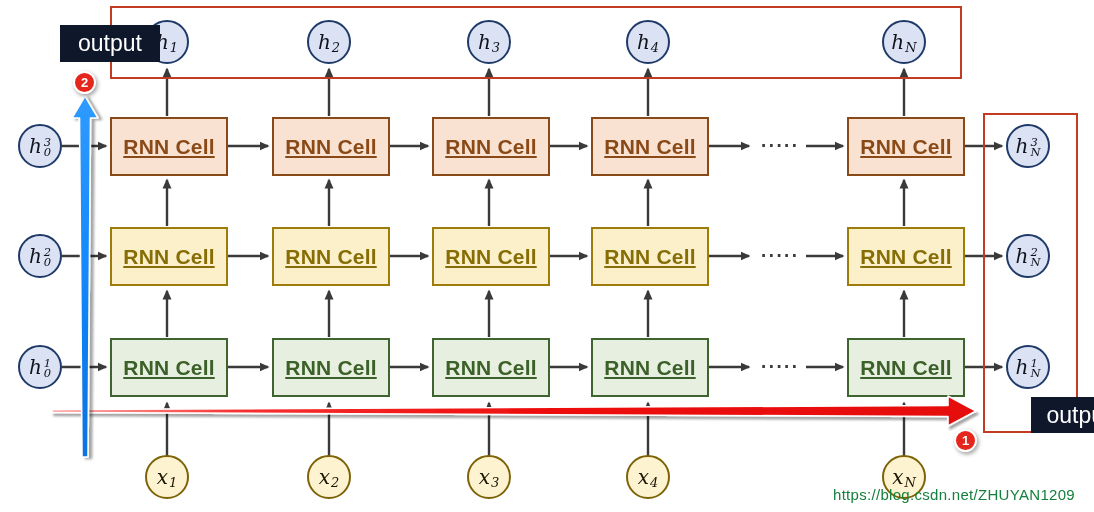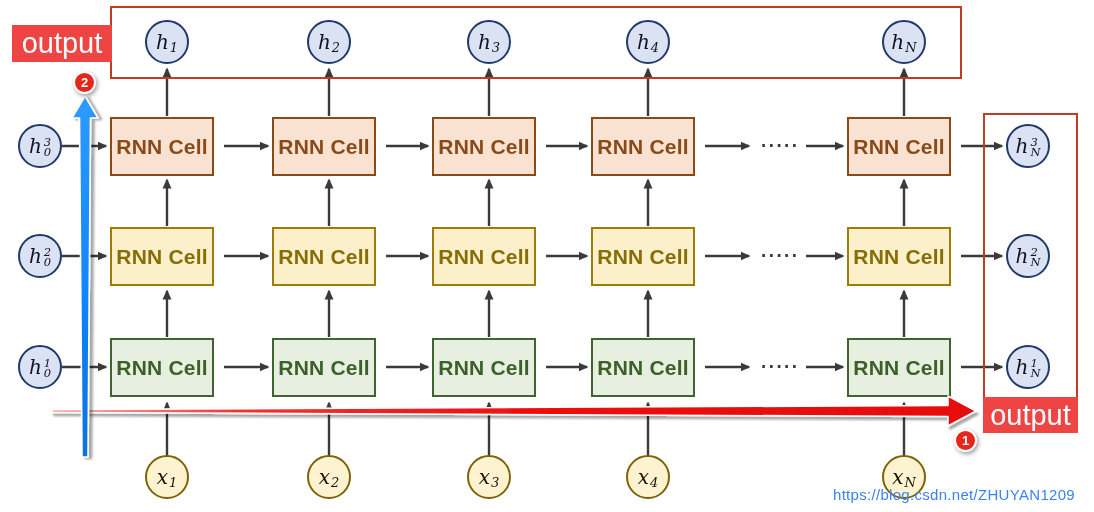--- a/index.html
+++ b/index.html
@@ -3,27 +3,27 @@
 <meta charset="utf-8">
 <style>
   html,body{margin:0;padding:0;background:#fff;}
   #stage{position:relative;width:1094px;height:512px;background:#ffffff;overflow:hidden;
          font-family:"Liberation Sans",sans-serif;}
   svg.layer{position:absolute;left:0;top:0;}
   .z1{z-index:1}.z5{z-index:5}
 
   
   .redbox{position:absolute;border:2.5px solid #c23b22;box-sizing:border-box;background:transparent;z-index:2;}
-  .redlabel{position:absolute;background:#ef4444;color:#fff;display:flex;align-items:center;justify-content:center;
-            font-size:29px;z-index:4;}
-
-  
-  .cell{position:absolute;width:104px;height:59px;box-sizing:border-box;z-index:3;
+  .redlabel{position:absolute;background:#0f172a;color:#fff;display:flex;align-items:center;justify-content:center;
+            font-size:23px;z-index:4;margin-left:48px;}
+
+  
+  .cell{position:absolute;width:118px;height:59px;box-sizing:border-box;z-index:3;
         display:flex;align-items:center;justify-content:center;
-        font-weight:bold;font-size:21px;border:2.5px solid;letter-spacing:.2px;}
+        font-weight:bold;font-size:21px;border:2.5px solid;letter-spacing:.2px;text-decoration:underline;}
   .orange{background:#f9e2d2;border-color:#8a4a18;color:#8a4a18;}
   .yellow{background:#fbf0ca;border-color:#9d7c0c;color:#866d06;}
   .green {background:#e7f0e0;border-color:#3f6430;color:#3b6129;}
 
   
   .node{position:absolute;width:44px;height:44px;border-radius:50%;box-sizing:border-box;z-index:3;
         display:flex;align-items:center;justify-content:center;}
   .hnode{background:#dbe2f4;border:2.5px solid #1f3a68;color:#10131c;}
   .xnode{background:#fdf3d0;border:2.5px solid #7d6306;color:#1a1504;}
   .mbase{font-family:"DejaVu Serif",serif;font-style:italic;font-size:20px;line-height:20px;}
@@ -34,21 +34,21 @@
 
   
   .dots{position:absolute;width:56px;text-align:center;z-index:1;color:#3a3a3a;
         font-family:"DejaVu Sans",sans-serif;font-weight:bold;font-size:15px;line-height:16px;letter-spacing:2px;}
 
   
   .badge{position:absolute;width:23px;height:23px;border-radius:50%;box-sizing:border-box;z-index:6;
          background:#e5261c;border:2px solid #ffffff;box-shadow:1.5px 2px 4px rgba(0,0,0,.38);
          color:#fff;font-weight:bold;font-size:13px;display:flex;align-items:center;justify-content:center;}
 
-  .watermark{position:absolute;left:833px;top:486px;z-index:6;color:#3b82f6;font-size:15px;letter-spacing:.3px;}
+  .watermark{position:absolute;left:833px;top:486px;z-index:6;color:#15803d;font-size:15px;letter-spacing:.3px;}
 </style>
 </head>
 <body>
 
 <div id="stage">
 
   <svg class="layer z1" width="1094" height="512" viewBox="0 0 1094 512">
     <defs>
       <marker id="ah" markerUnits="userSpaceOnUse" markerWidth="12" markerHeight="11" refX="8.5" refY="5" orient="auto">
         <path d="M0,0.5 L10,5 L0,9.5 Z" fill="#3a3a3a"></path>

